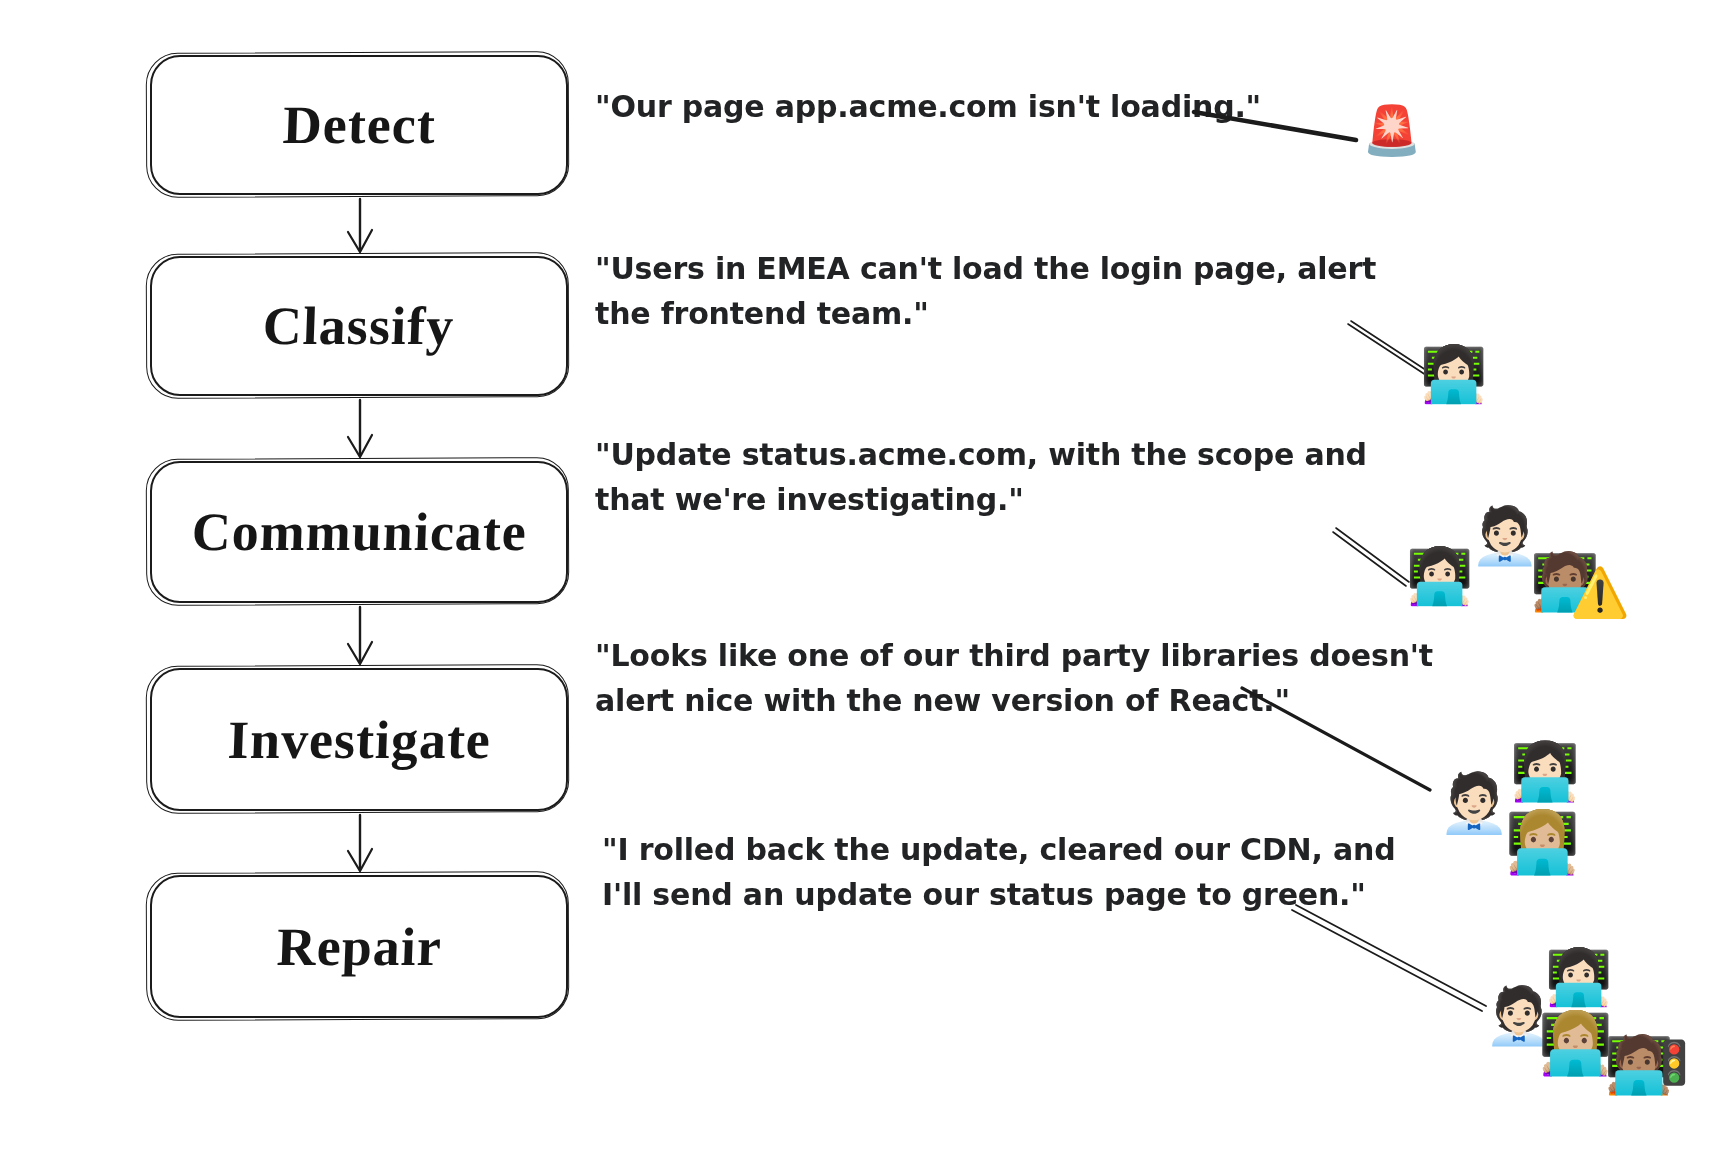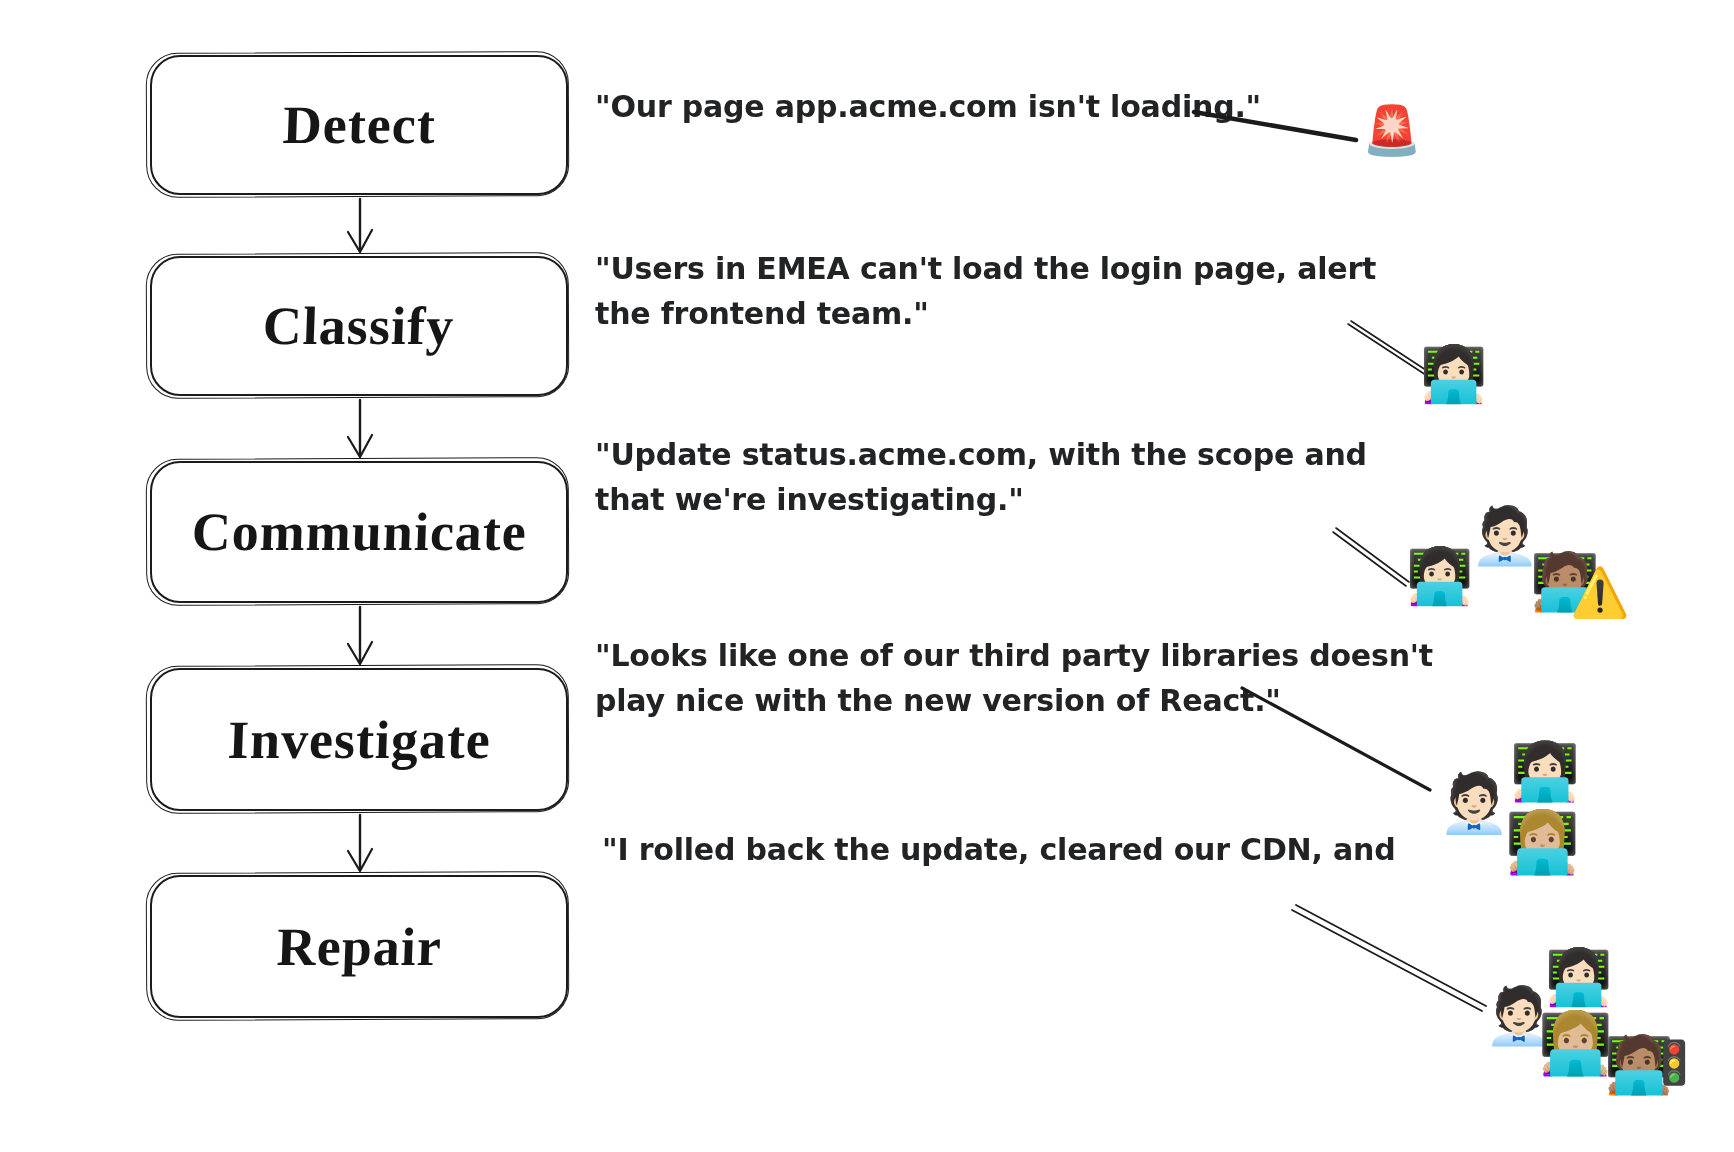--- a/index.html
+++ b/index.html
@@ -103,25 +103,26 @@
     <div>the frontend team."</div>
   </div>
 
   <div class="quote" style="left:595px;top:432px;">
     <div>"Update status.acme.com, with the scope and</div>
     <div>that we're investigating."</div>
   </div>
 
   <div class="quote" style="left:595px;top:633px;">
     <div>"Looks like one of our third party libraries doesn't</div>
-    <div>play nice with the new version of React."</div>
+    <div>alert nice with the new version of React."</div>
   </div>
 
   <div class="quote" style="left:602px;top:827px;">
     <div>"I rolled back the update, cleared our CDN, and</div>
+    <div>I'll send an update our status page to green."</div>
   </div>
 
   <svg class="overlay" width="1734" height="1152" viewBox="0 0 1734 1152">
 
     <g>
       <line class="stroke" x1="360" y1="199" x2="360" y2="250" stroke-width="2.4"></line>
       <polyline class="stroke" points="348,232 360,252 372,230" stroke-width="2.2"></polyline>
     </g>
     <g>
       <line class="stroke" x1="360" y1="400" x2="360" y2="455" stroke-width="2.4"></line>

